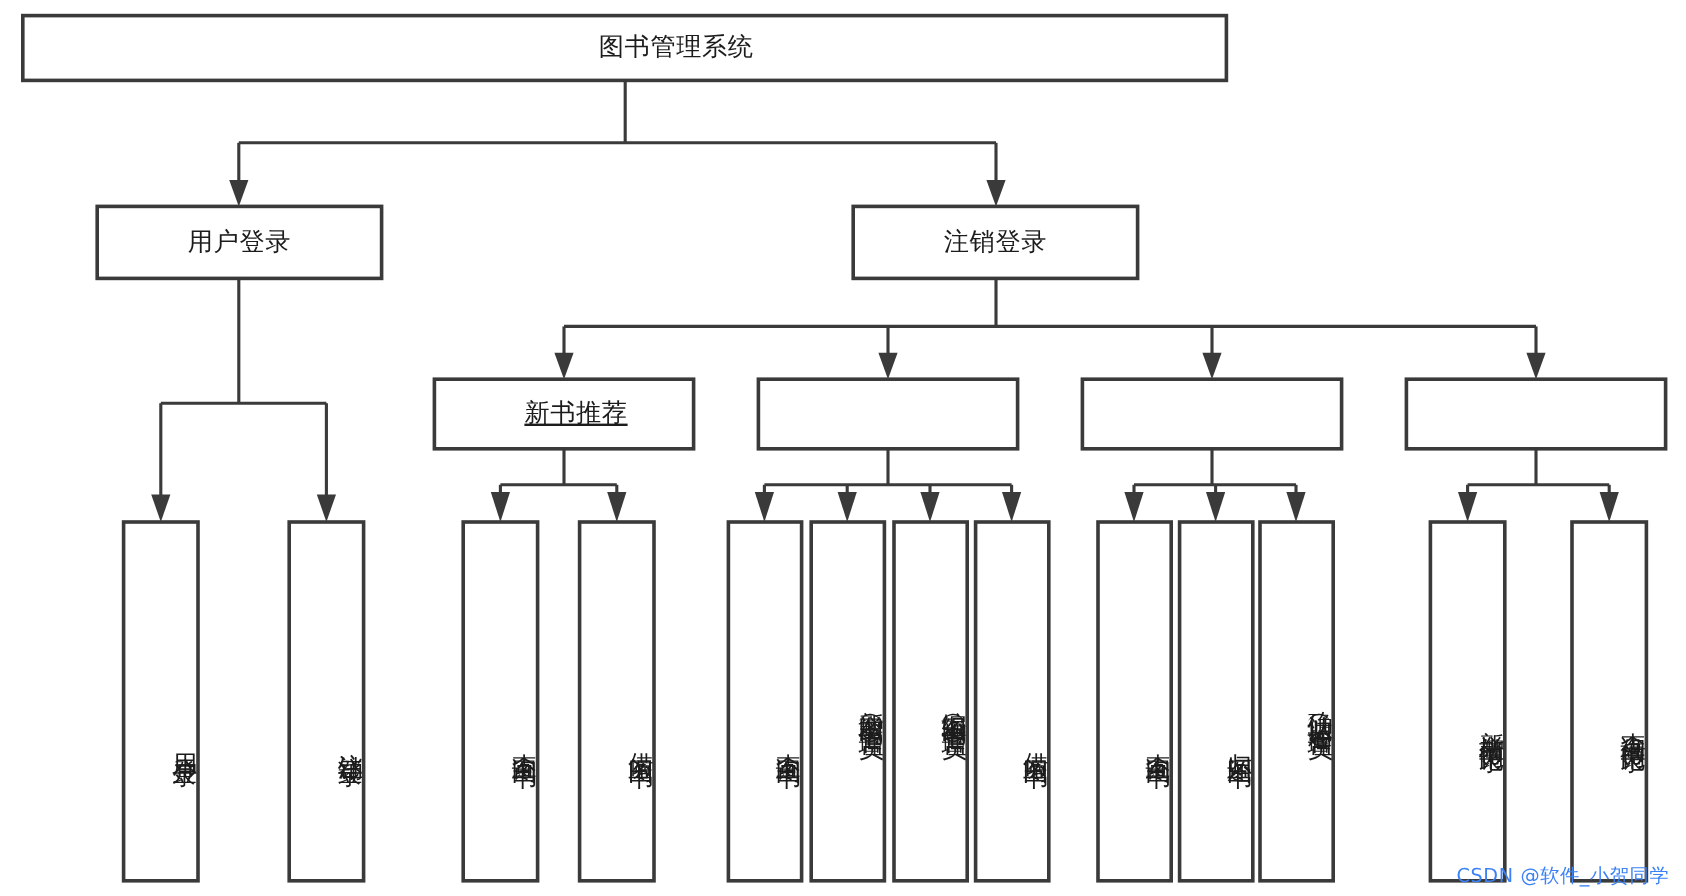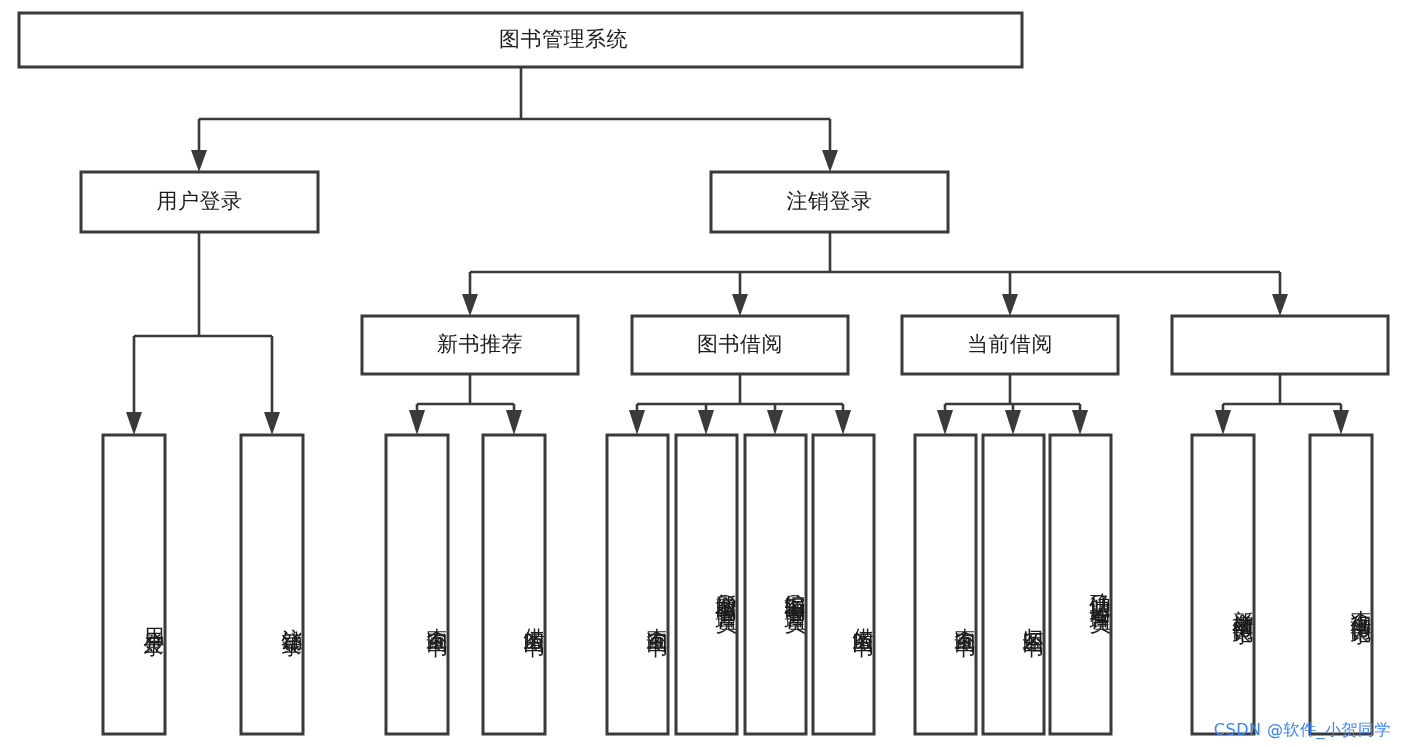--- a/index.html
+++ b/index.html
@@ -184,23 +184,21 @@
       <polygon class="arrow-head" points="1215,410 1231,410 1223,435"></polygon>
       <polygon class="arrow-head" points="1333,410 1349,410 1341,435"></polygon>
     </g>
   </svg>
 
   <div class="node-label horizontal" style="left:19px; top:13px; width:1003px; height:54px;margin-left:43px;">图书管理系统</div>
 
   <div class="node-label horizontal" style="left:81px; top:172px; width:237px; height:60px;">用户登录</div>
   <div class="node-label horizontal" style="left:711px; top:172px; width:237px; height:60px;">注销登录</div>
 
-  <div class="node-label horizontal" style="left:362px; top:316px; width:236px; height:58px;">新书推荐</div>
-  <div class="node-label horizontal" style="left:632px; top:316px; width:216px; height:58px;">图书借阅</div>
-  <div class="node-label horizontal" style="left:902px; top:316px; width:216px; height:58px;">当前借阅</div>
+  <div class="node-label horizontal" style="left:362px; top:316px; width:236px; height:58px;text-decoration:underline;">新书推荐</div>
 
   <div class="node-label vertical" style="left:103px; top:500px; width:62px; height:234px;">用户登录</div>
   <div class="node-label vertical" style="left:241px; top:500px; width:62px; height:234px;">注销登录</div>
 
   <div class="node-label vertical" style="left:386px; top:500px; width:62px; height:234px;">查询图书</div>
   <div class="node-label vertical" style="left:483px; top:500px; width:62px; height:234px;">借阅图书</div>
 
   <div class="node-label vertical" style="left:607px; top:500px; width:61px; height:234px;">查询图书</div>
   <div class="node-label vertical" style="left:676px; top:445px; width:61px; height:289px;">新增图书（管理员）</div>
   <div class="node-label vertical" style="left:745px; top:445px; width:61px; height:289px;">编辑图书（管理员）</div>

